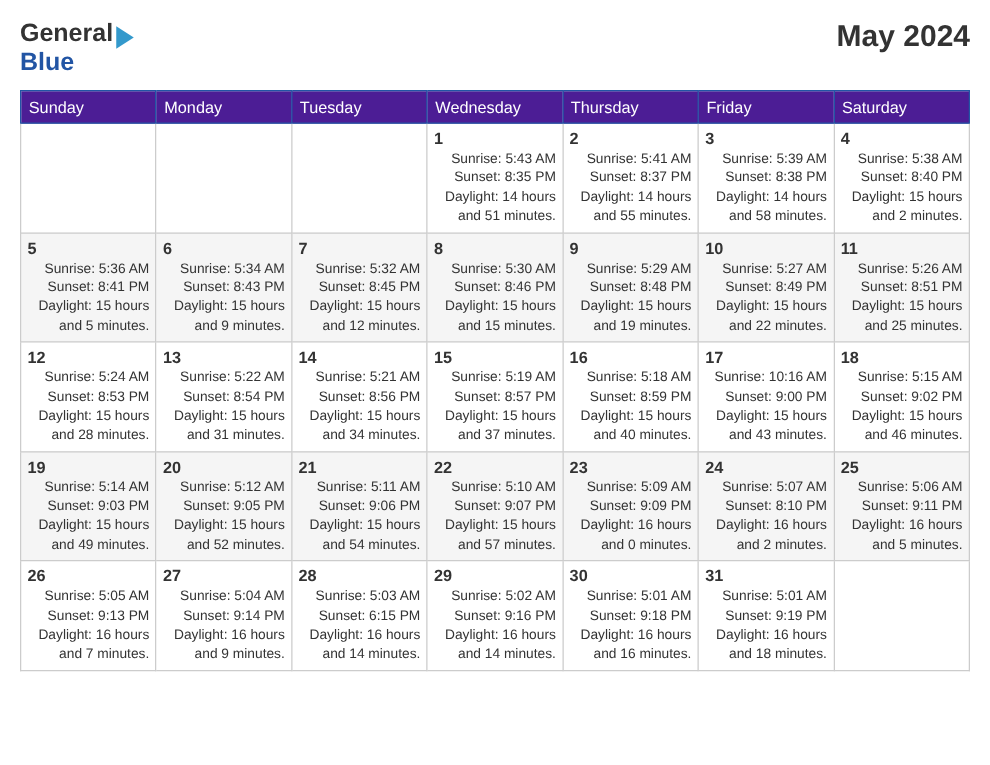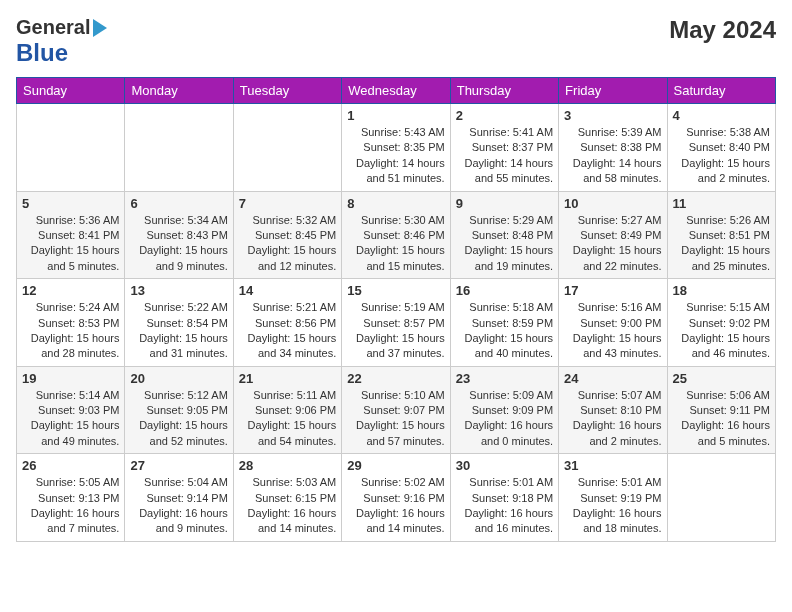--- a/index.html
+++ b/index.html
@@ -26,41 +26,41 @@
       width: 0;
       height: 0;
       border-top: 9px solid transparent;
       border-bottom: 9px solid transparent;
       border-left: 14px solid #3399cc;
       margin-left: 3px;
       vertical-align: middle;
     }
     .logo-line {
       display: flex;
-      align-items: center;
+      align-items: flex-end;
     }
     .title-block {
       text-align: right;
     }
     .title-block .month-year {
       font-size: 24px;
       font-weight: bold;
       color: #333;
     }
     .title-block .location {
       font-size: 16px;
       color: #555;
     }
     .calendar {
       width: 100%;
       border-collapse: collapse;
       font-size: 11px;
     }
     .calendar th {
-      background-color: #a21caf;
+      background-color: #4c1d95;
       color: #fff;
       text-align: left;
       padding: 5px 6px;
       font-size: 13px;
       font-weight: normal;
       border: 1px solid #2255a4;
     }
     .calendar td {
       vertical-align: top;
       border: 1px solid #ccc;
@@ -90,21 +90,21 @@
 </head>
 <body>
 
 <div class="header">
   <div class="logo">
     <div class="logo-line">
       <span style="font-size:20px;font-weight:bold;color:#333;">General</span>
       <span class="logo-arrow"></span>
     </div>
     <div>
-      <span style="font-size:24px;font-weight:bold;color:#2255a4;">Blue</span>
+      <span style="font-size:20px;font-weight:bold;color:#2255a4;">Blue</span>
     </div>
   </div>
   <div class="title-block">
     <div class="month-year">May 2024</div>
   </div>
 </div>
 
 <table class="calendar">
   <thead>
     <tr>
@@ -185,21 +185,21 @@
         <td>
           <div class="day-number">15</div>
           <div class="day-info"><span>Sunrise: 5:19 AM</span><br><span>Sunset: 8:57 PM</span><br><span>Daylight: 15 hours</span><br><span>and 37 minutes.</span></div>
         </td>
         <td>
           <div class="day-number">16</div>
           <div class="day-info"><span>Sunrise: 5:18 AM</span><br><span>Sunset: 8:59 PM</span><br><span>Daylight: 15 hours</span><br><span>and 40 minutes.</span></div>
         </td>
         <td>
           <div class="day-number">17</div>
-          <div class="day-info"><span>Sunrise: 5:16 AM</span><br><span>Sunset: 9:00 PM</span><br><span>Daylight: 15 hours</span><br><span>and 43 minutes.</span></div>
+          <div class="day-info"><span>Sunrise: 10:16 AM</span><br><span>Sunset: 9:00 PM</span><br><span>Daylight: 15 hours</span><br><span>and 43 minutes.</span></div>
         </td>
         <td>
           <div class="day-number">18</div>
           <div class="day-info"><span>Sunrise: 5:15 AM</span><br><span>Sunset: 9:02 PM</span><br><span>Daylight: 15 hours</span><br><span>and 46 minutes.</span></div>
         </td>
       </tr>
       <tr>
         <td>
           <div class="day-number">19</div>
           <div class="day-info"><span>Sunrise: 5:14 AM</span><br><span>Sunset: 9:03 PM</span><br><span>Daylight: 15 hours</span><br><span>and 49 minutes.</span></div>

